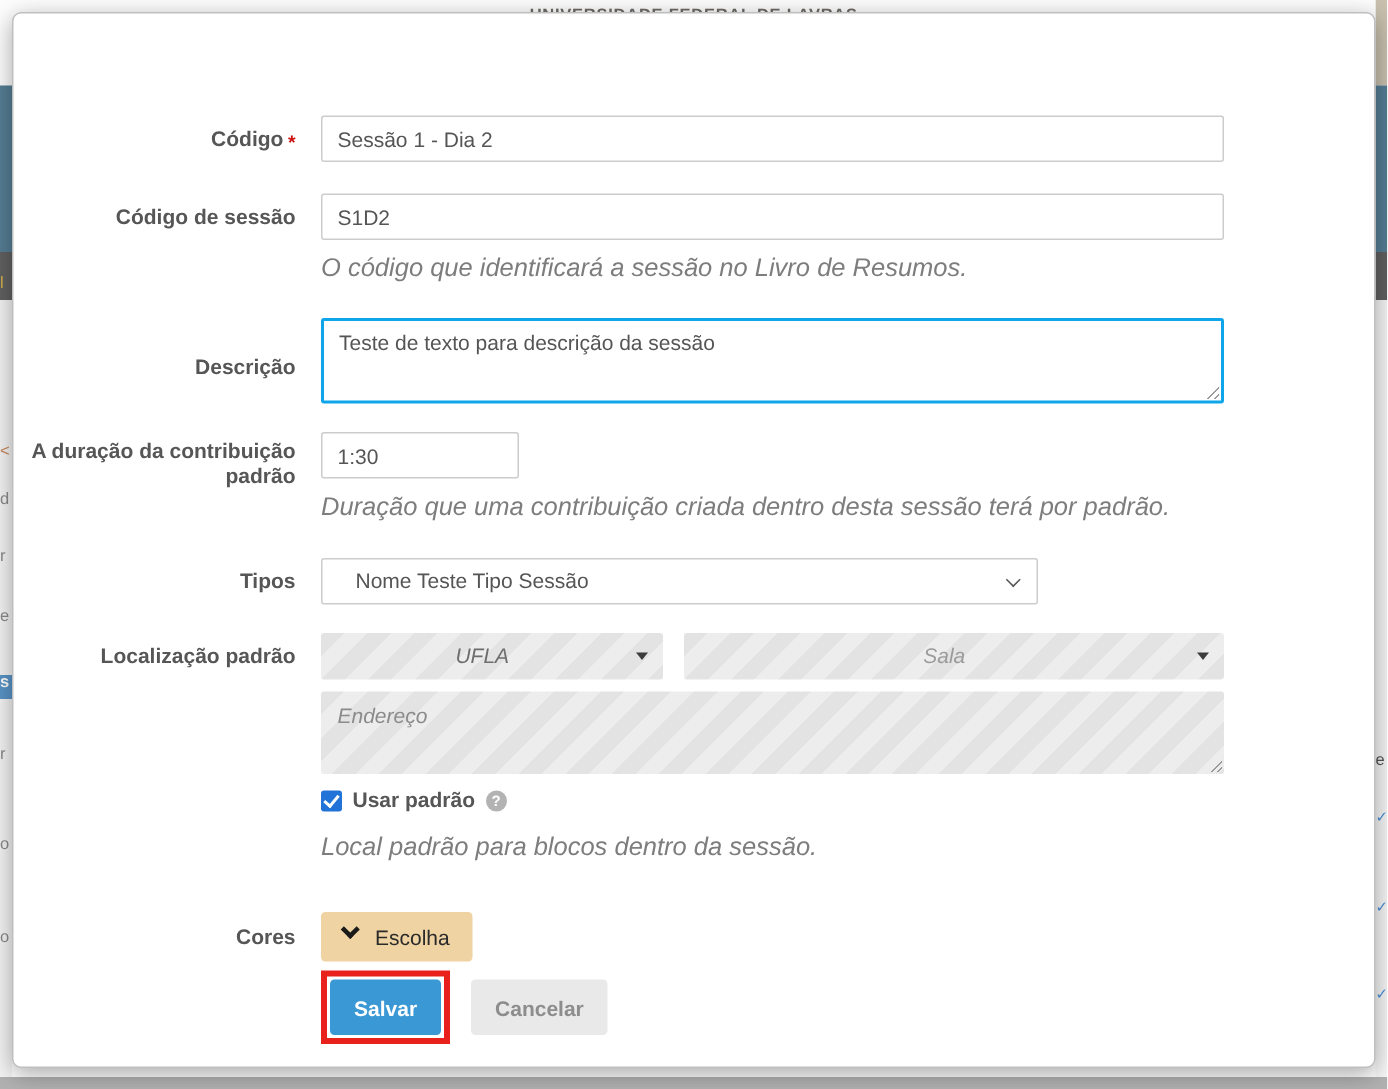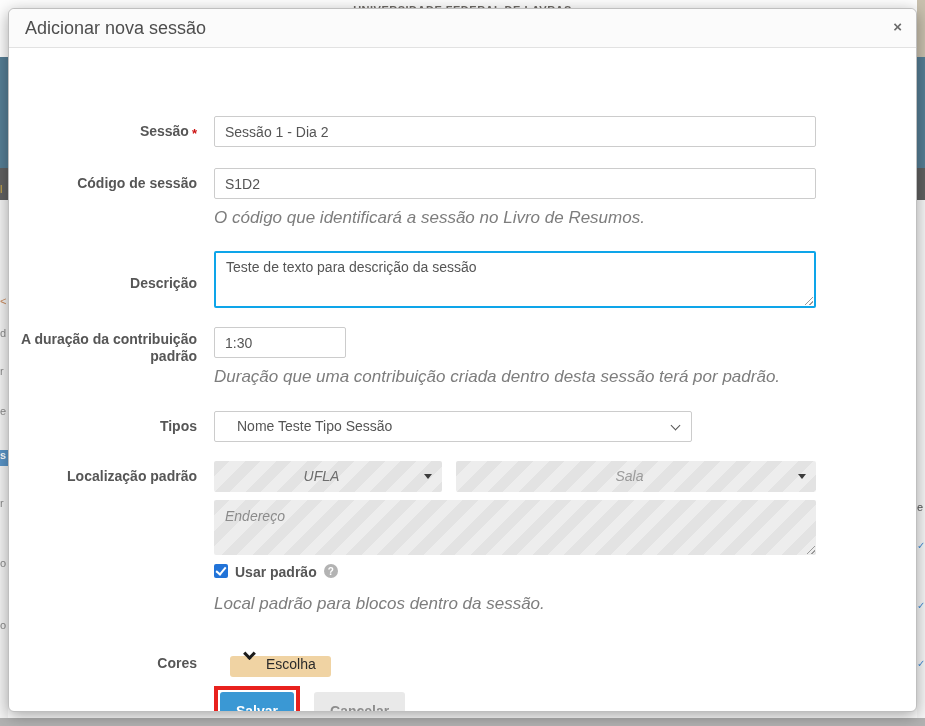--- a/index.html
+++ b/index.html
@@ -69,32 +69,32 @@
                  font-size:14px; font-style:italic; cursor:default;text-align:center; }
   .dd-disabled .dd-caret { position:absolute; right:10px; top:13px; width:0; height:0;
                            border-left:4px solid transparent; border-right:4px solid transparent;
                            border-top:5px solid #3c3c3c; }
   .dd-venue { width:228px; color:#6e6e6e; }
   .dd-room { width:360px; color:#9b9b9b; margin-left:14px; }
   .dd-wrap { display:flex; }
   .address-box { position:relative; width:602px; height:55px; border-radius:2px; margin-top:8px;
                  padding:8px 11px; font-size:14px; font-style:italic; color:#8b8b8b; }
 
-  .checkbox-row { display:flex; align-items:flex-start; margin-top:9px; }
+  .checkbox-row { display:flex; align-items:flex-end; margin-top:9px; }
   .checkbox { position:relative; width:14px; height:14px; background:#2173d8; border-radius:2px; cursor:pointer; }
   .checkbox::after { content:""; position:absolute; left:4px; top:1px; width:4px; height:8px;
                      border-right:2px solid #fff; border-bottom:2px solid #fff; transform:rotate(40deg); }
   .checkbox-label { font-size:14px; font-weight:bold; color:#565656; margin-left:7px; }
   .help-icon { display:inline-flex; align-items:center; justify-content:center; width:14px; height:14px;
                border-radius:50%; background:#b3b3b3; color:#fff; font-size:10px; font-weight:bold;
                margin-left:7px; cursor:pointer; }
 
-  .choose-button { display:inline-flex; height:21px; background:#f0d3a3;
+  .choose-button { display:inline-flex; align-items:center; height:33px; background:#f0d3a3;
                    border:1px solid #e7c astrologia; border:none; border-radius:3px; padding:0 15px;
-                   font-size:14px; color:#2a2a2a; cursor:pointer; font-family:"Liberation Sans", sans-serif;margin-left:16px; }
+                   font-size:14px; color:#2a2a2a; cursor:pointer; font-family:"Liberation Sans", sans-serif; }
   .choose-chevron { width:9px; height:9px; border-right:3.4px solid #1a1a1a; border-bottom:3.4px solid #1a1a1a;
                     transform:rotate(45deg) translate(-2px,-2px); margin-right:12px; margin-top:-4px; }
 
   .buttons-row { display:flex; align-items:flex-start; }
   .save-annotation { display:inline-block; border:4px solid #e8211d; padding:2px; }
   .btn { height:37px; border:none; border-radius:3px; font-size:14px; font-weight:bold;
          padding:0 16px; cursor:pointer; font-family:"Liberation Sans", sans-serif; }
   .btn-save { background:#3a98d4; color:#ffffff; }
   .btn-cancel { background:#e9e9e9; color:#8d8d8d; margin-left:14px; margin-top:6px; }
 
@@ -140,30 +140,26 @@
     <div class="band dark"></div>
     <div class="frag re">e</div>
     <div class="frag check rc1">✓</div>
     <div class="frag check rc2">✓</div>
     <div class="frag check rc3">✓</div>
   </div>
 
   <div class="bg-bottom-strip"></div>
 
   <div class="modal">
-    <div class="modal-header">
-      <div class="modal-title">Adicionar nova sessão</div>
-      <div class="modal-close">×</div>
-    </div>
 
     <div class="modal-body">
 
       <div class="row row-titulo">
         <div class="row-label">
-          <span>Sessão</span><span class="req">*</span>
+          <span>Código</span><span class="req">*</span>
         </div>
         <div class="row-control">
           <input class="text-input" type="text" value="Sessão 1 - Dia 2" style="">
         </div>
       </div>
 
       <div class="row row-codigo">
         <div class="row-label">Código de sessão</div>
         <div class="row-control">
           <input class="text-input" type="text" value="S1D2" style="">

